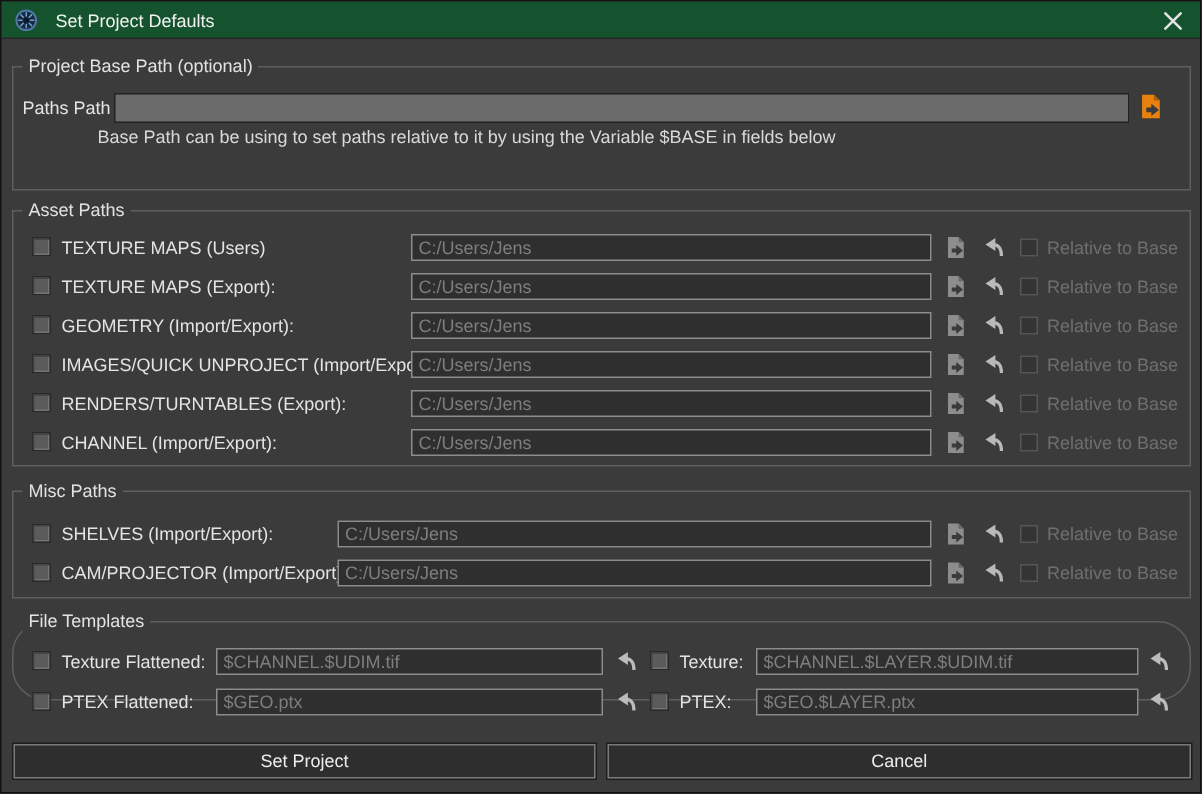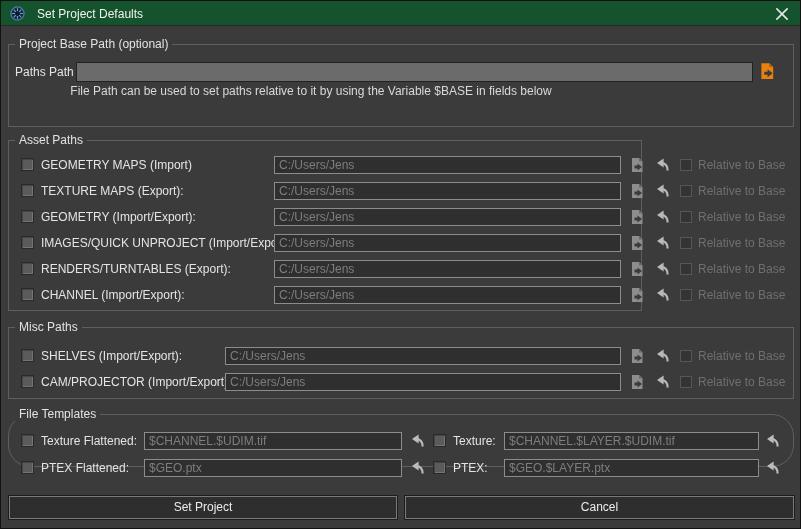--- a/index.html
+++ b/index.html
@@ -65,29 +65,29 @@
     <span class="rlabel" style="left:6px;top:20px;">Paths Path</span>
     <input class="field field-en" style="left: 67px; top: 17px; width: 677px; height: 20px;" value="">
     <span class="icon" style="left:749px;top:17px;">
       <svg width="18" height="18" viewBox="0 0 16 16">
         <path d="M3 1h7l3.5 3.5V15H3z" fill="#e8820e"></path>
         <path d="M10 1l3.5 3.5H10z" fill="#a85f06"></path>
         <path d="M5.5 8.6h3V6.4L13 10l-4.5 3.6v-2.2h-3z" fill="#3b3b3b"></path>
       </svg>
     </span>
     <div class="help">
-      <div>File Path can be used to set paths relative to it by using the Variable $BASE in fields below</div>
+      <div>Base Path can be using to set paths relative to it by using the Variable $BASE in fields below</div>
     </div>
   </div>
 
-  <div class="group" id="asset-group" style="left:7px;top:139px;width:634px;height:171px;">
+  <div class="group" id="asset-group" style="left:7px;top:139px;width:786px;height:171px;">
     <span class="gtitle">Asset Paths</span>
   <div class="prow" style="top: 11px;">
         <div class="cb" style="left: 12px; top: 6px;"></div>
-        <span class="rlabel" style="left: 32px; top: 6px;">GEOMETRY MAPS (Import)</span>
+        <span class="rlabel" style="left: 32px; top: 6px;">TEXTURE MAPS (Users)</span>
         <input class="field" readonly="" value="C:/Users/Jens" style="left: 265px; top: 4px; width: 347px; height: 18px;">
         <span class="icon" style="left: 620px; top: 5px; width: 16px; height: 16px;">
           <svg width="16" height="16" viewBox="0 0 16 16">
             <path d="M3 1h7l3.5 3.5V15H3z" fill="#8d8d8d"></path>
             <path d="M10 1l3.5 3.5H10z" fill="#6a6a6a"></path>
             <path d="M5.5 8.6h3V6.4L13 10l-4.5 3.6v-2.2h-3z" fill="#3b3b3b"></path>
           </svg>
         </span>
         <span class="icon" style="left: 646px; top: 5px; width: 16px; height: 16px;">
           <svg width="16" height="16" viewBox="0 0 16 16">

